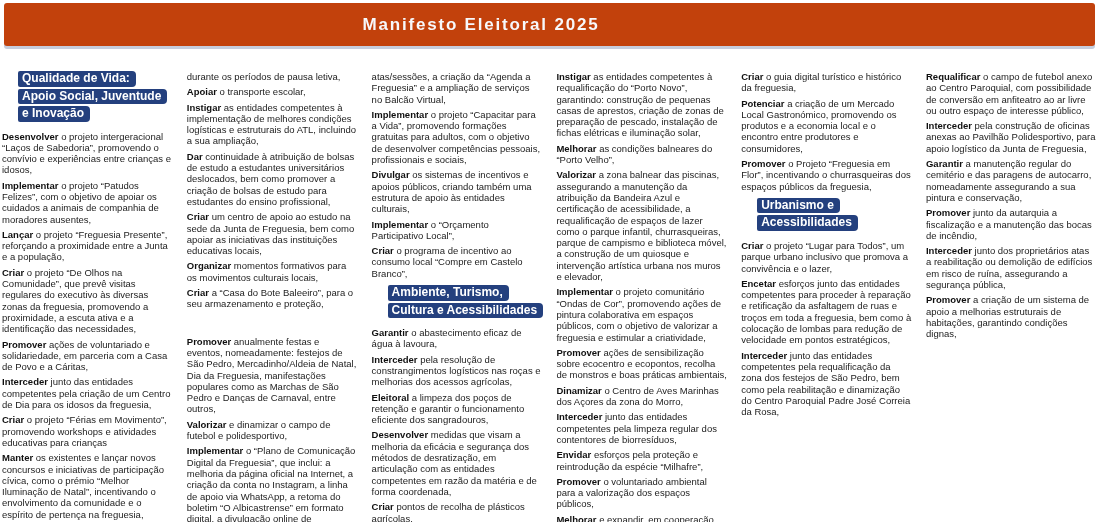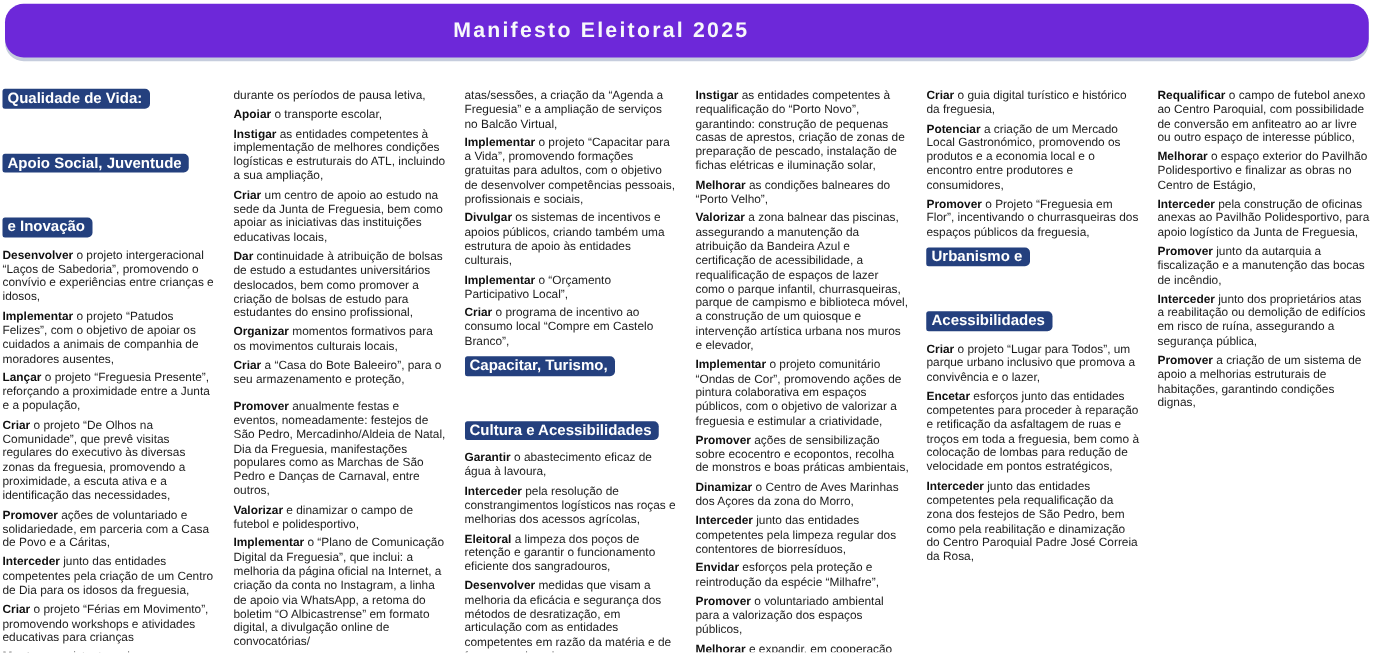--- a/index.html
+++ b/index.html
@@ -2,48 +2,47 @@
 <html><head>
 <meta charset="utf-8">
 <style>
   html,body { margin:0; padding:0; background:#ffffff; }
   .page {
     position:relative; width:1099px; height:522px; background:#ffffff;
     overflow:hidden; font-family:"Liberation Sans", sans-serif;
   }
   .banner {
     position:absolute; top:3px; left:4px; right:4px; height:43px;
-    background:#6d28d9; border-radius:15px;
+    background:#c2410c; border-radius:3px;
     box-shadow:0 3px 0 #c6cddd;
   }
   .banner-title {
     position:absolute; top:50%; left:477px; transform:translate(-50%,-52%);
     color:#f7f8fb; font-weight:bold; font-size:17px; letter-spacing:1.8px;
     white-space:nowrap;
   }
   .content {
     position:absolute; top:71px; left:2px; width:1095px;
     display:flex; justify-content:space-between;
   }
   .col { width:171px; color:#1c1c1c; font-size:9.5px; line-height:11.3px; }
   .item { margin:0 0 4px 0; }
   .item b { font-weight:bold; color:#101010; }
   .section-header {
     display:flex; flex-direction:column; align-items:flex-start;
-    margin:0 0 7px 0;
-    gap:34px;
+    margin:0 0 7px 16px;
   }
   .section-header:not(:first-child) { margin-top:6px; }
   .chip {
     background:#24407e; color:#ffffff; font-weight:bold;
     font-size:12px; line-height:12.5px; padding:1px 6px 2px 4px;
     margin-bottom:2px; border-radius:2px 4px 4px 2px; white-space:nowrap;
   }
   
-  .col:nth-child(2) .item:nth-child(7) { margin-bottom:10px; }
+  .col:nth-child(2) .item:nth-child(7) { margin-bottom:26px; }
 </style>
 </head>
 <body>
 
 <div class="page">
   <div class="banner">
     <div class="banner-title">Manifesto Eleitoral 2025</div>
   </div>
   <div class="content">
     <div class="col">
@@ -58,36 +57,36 @@
         <p class="item"><b>Criar</b> <span>o projeto “De Olhos na Comunidade”, que prevê visitas regulares do executivo às diversas zonas da freguesia, promovendo a proximidade, a escuta ativa e a identificação das necessidades,</span></p>
         <p class="item"><b>Promover</b> <span>ações de voluntariado e solidariedade, em parceria com a Casa de Povo e a Cáritas,</span></p>
         <p class="item"><b>Interceder</b> <span>junto das entidades competentes pela criação de um Centro de Dia para os idosos da freguesia,</span></p>
         <p class="item"><b>Criar</b> <span>o projeto “Férias em Movimento”, promovendo workshops e atividades educativas para crianças</span></p>
         <p class="item"><b>Manter</b> <span>os existentes e lançar novos concursos e iniciativas de participação cívica, como o prémio “Melhor Iluminação de Natal”, incentivando o envolvimento da comunidade e o espírito de pertença na freguesia,</span></p>
       </div>
     <div class="col">
         <p class="item"><span>durante os períodos de pausa letiva,</span></p>
         <p class="item"><b>Apoiar</b> <span>o transporte escolar,</span></p>
         <p class="item"><b>Instigar</b> <span>as entidades competentes à implementação de melhores condições logísticas e estruturais do ATL, incluindo a sua ampliação,</span></p>
+        <p class="item"><b>Dar</b> <span>continuidade à atribuição de bolsas de estudo a estudantes universitários deslocados, bem como promover a criação de bolsas de estudo para estudantes do ensino profissional,</span></p>
         <p class="item"><b>Criar</b> <span>um centro de apoio ao estudo na sede da Junta de Freguesia, bem como apoiar as iniciativas das instituições educativas locais,</span></p>
-        <p class="item"><b>Dar</b> <span>continuidade à atribuição de bolsas de estudo a estudantes universitários deslocados, bem como promover a criação de bolsas de estudo para estudantes do ensino profissional,</span></p>
         <p class="item"><b>Organizar</b> <span>momentos formativos para os movimentos culturais locais,</span></p>
         <p class="item"><b>Criar</b> <span>a “Casa do Bote Baleeiro”, para o seu armazenamento e proteção,</span></p>
         <p class="item"><b>Promover</b> <span>anualmente festas e eventos, nomeadamente: festejos de São Pedro, Mercadinho/Aldeia de Natal, Dia da Freguesia, manifestações populares como as Marchas de São Pedro e Danças de Carnaval, entre outros,</span></p>
         <p class="item"><b>Valorizar</b> <span>e dinamizar o campo de futebol e polidesportivo,</span></p>
         <p class="item"><b>Implementar</b> <span>o “Plano de Comunicação Digital da Freguesia”, que inclui: a melhoria da página oficial na Internet, a criação da conta no Instagram, a linha de apoio via WhatsApp, a retoma do boletim “O Albicastrense” em formato digital, a divulgação online de convocatórias/</span></p>
       </div>
     <div class="col">
         <p class="item"><span>atas/sessões, a criação da “Agenda a Freguesia” e a ampliação de serviços no Balcão Virtual,</span></p>
         <p class="item"><b>Implementar</b> <span>o projeto “Capacitar para a Vida”, promovendo formações gratuitas para adultos, com o objetivo de desenvolver competências pessoais, profissionais e sociais,</span></p>
         <p class="item"><b>Divulgar</b> <span>os sistemas de incentivos e apoios públicos, criando também uma estrutura de apoio às entidades culturais,</span></p>
         <p class="item"><b>Implementar</b> <span>o “Orçamento Participativo Local”,</span></p>
         <p class="item"><b>Criar</b> <span>o programa de incentivo ao consumo local “Compre em Castelo Branco”,</span></p>
         <div class="section-header">
-          <span class="chip">Capacitar, Turismo,</span>
+          <span class="chip">Ambiente, Turismo,</span>
           <span class="chip">Cultura e Acessibilidades</span>
         </div>
         <p class="item"><b>Garantir</b> <span>o abastecimento eficaz de água à lavoura,</span></p>
         <p class="item"><b>Interceder</b> <span>pela resolução de constrangimentos logísticos nas roças e melhorias dos acessos agrícolas,</span></p>
         <p class="item"><b>Eleitoral</b> <span>a limpeza dos poços de retenção e garantir o funcionamento eficiente dos sangradouros,</span></p>
         <p class="item"><b>Desenvolver</b> <span>medidas que visam a melhoria da eficácia e segurança dos métodos de desratização, em articulação com as entidades competentes em razão da matéria e de forma coordenada,</span></p>
         <p class="item"><b>Criar</b> <span>pontos de recolha de plásticos agrícolas,</span></p>
       </div>
     <div class="col">
         <p class="item"><b>Instigar</b> <span>as entidades competentes à requalificação do “Porto Novo”, garantindo: construção de pequenas casas de aprestos, criação de zonas de preparação de pescado, instalação de fichas elétricas e iluminação solar,</span></p>
@@ -108,20 +107,20 @@
         <div class="section-header">
           <span class="chip">Urbanismo e</span>
           <span class="chip">Acessibilidades</span>
         </div>
         <p class="item"><b>Criar</b> <span>o projeto “Lugar para Todos”, um parque urbano inclusivo que promova a convivência e o lazer,</span></p>
         <p class="item"><b>Encetar</b> <span>esforços junto das entidades competentes para proceder à reparação e retificação da asfaltagem de ruas e troços em toda a freguesia, bem como à colocação de lombas para redução de velocidade em pontos estratégicos,</span></p>
         <p class="item"><b>Interceder</b> <span>junto das entidades competentes pela requalificação da zona dos festejos de São Pedro, bem como pela reabilitação e dinamização do Centro Paroquial Padre José Correia da Rosa,</span></p>
       </div>
     <div class="col">
         <p class="item"><b>Requalificar</b> <span>o campo de futebol anexo ao Centro Paroquial, com possibilidade de conversão em anfiteatro ao ar livre ou outro espaço de interesse público,</span></p>
-        <p class="item"><b>Melhorar</b> <span>o espaço exterior do Pavilhão Polidesportivo e finalizar as obras no Centro de Estágio,</span></p>
         <p class="item"><b>Interceder</b> <span>pela construção de oficinas anexas ao Pavilhão Polidesportivo, para apoio logístico da Junta de Freguesia,</span></p>
+        <p class="item"><b>Garantir</b> <span>a manutenção regular do cemitério e das paragens de autocarro, nomeadamente assegurando a sua pintura e conservação,</span></p>
         <p class="item"><b>Promover</b> <span>junto da autarquia a fiscalização e a manutenção das bocas de incêndio,</span></p>
         <p class="item"><b>Interceder</b> <span>junto dos proprietários atas a reabilitação ou demolição de edifícios em risco de ruína, assegurando a segurança pública,</span></p>
         <p class="item"><b>Promover</b> <span>a criação de um sistema de apoio a melhorias estruturais de habitações, garantindo condições dignas,</span></p>
       </div>
   </div>
 </div>
 
 </body></html>

